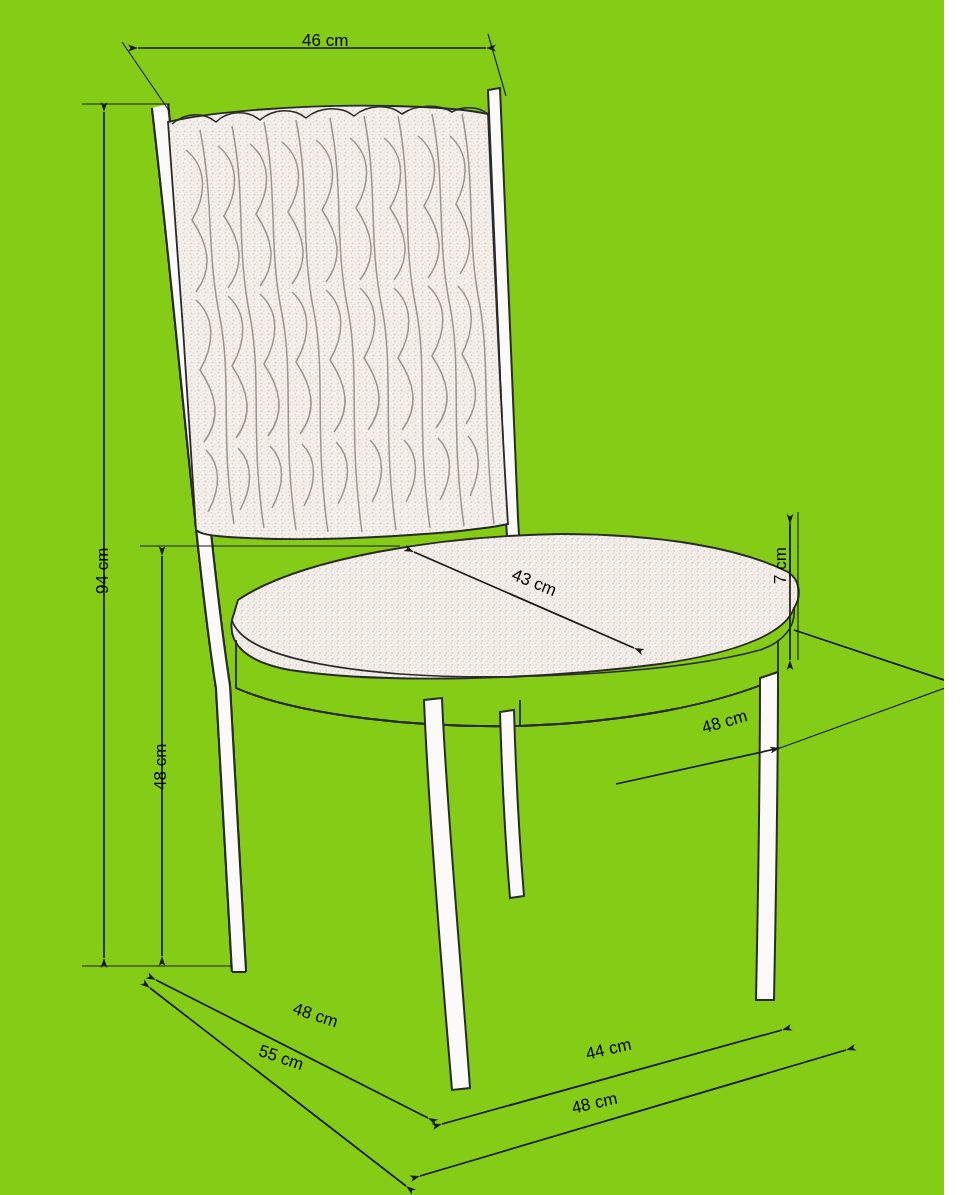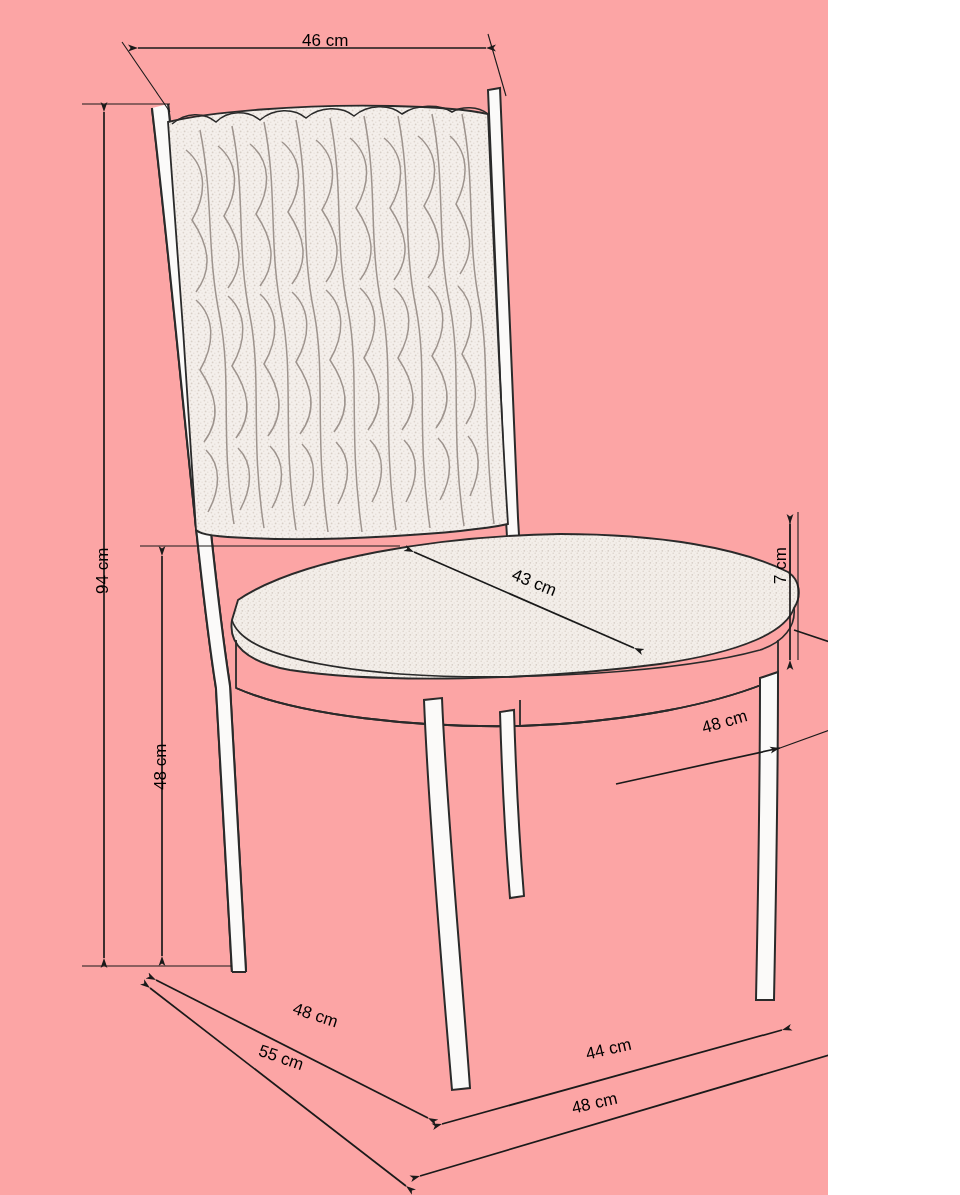--- a/index.html
+++ b/index.html
@@ -5,23 +5,23 @@
   html, body {
     margin: 0;
     padding: 0;
     background: #ffffff;
   }
   body {
     font-family: "Liberation Sans", sans-serif;
   }
   #page {
     position: relative;
-    width: 828px;
+    width: 944px;
     height: 1195px;
-    background: #fca5a5;
+    background: #84cc16;
     overflow: hidden;
   }
   #diagram-svg {
     position: absolute;
     left: 0;
     top: 0;
     width: 960px;
     height: 1195px;
   }
   .dim-label {

